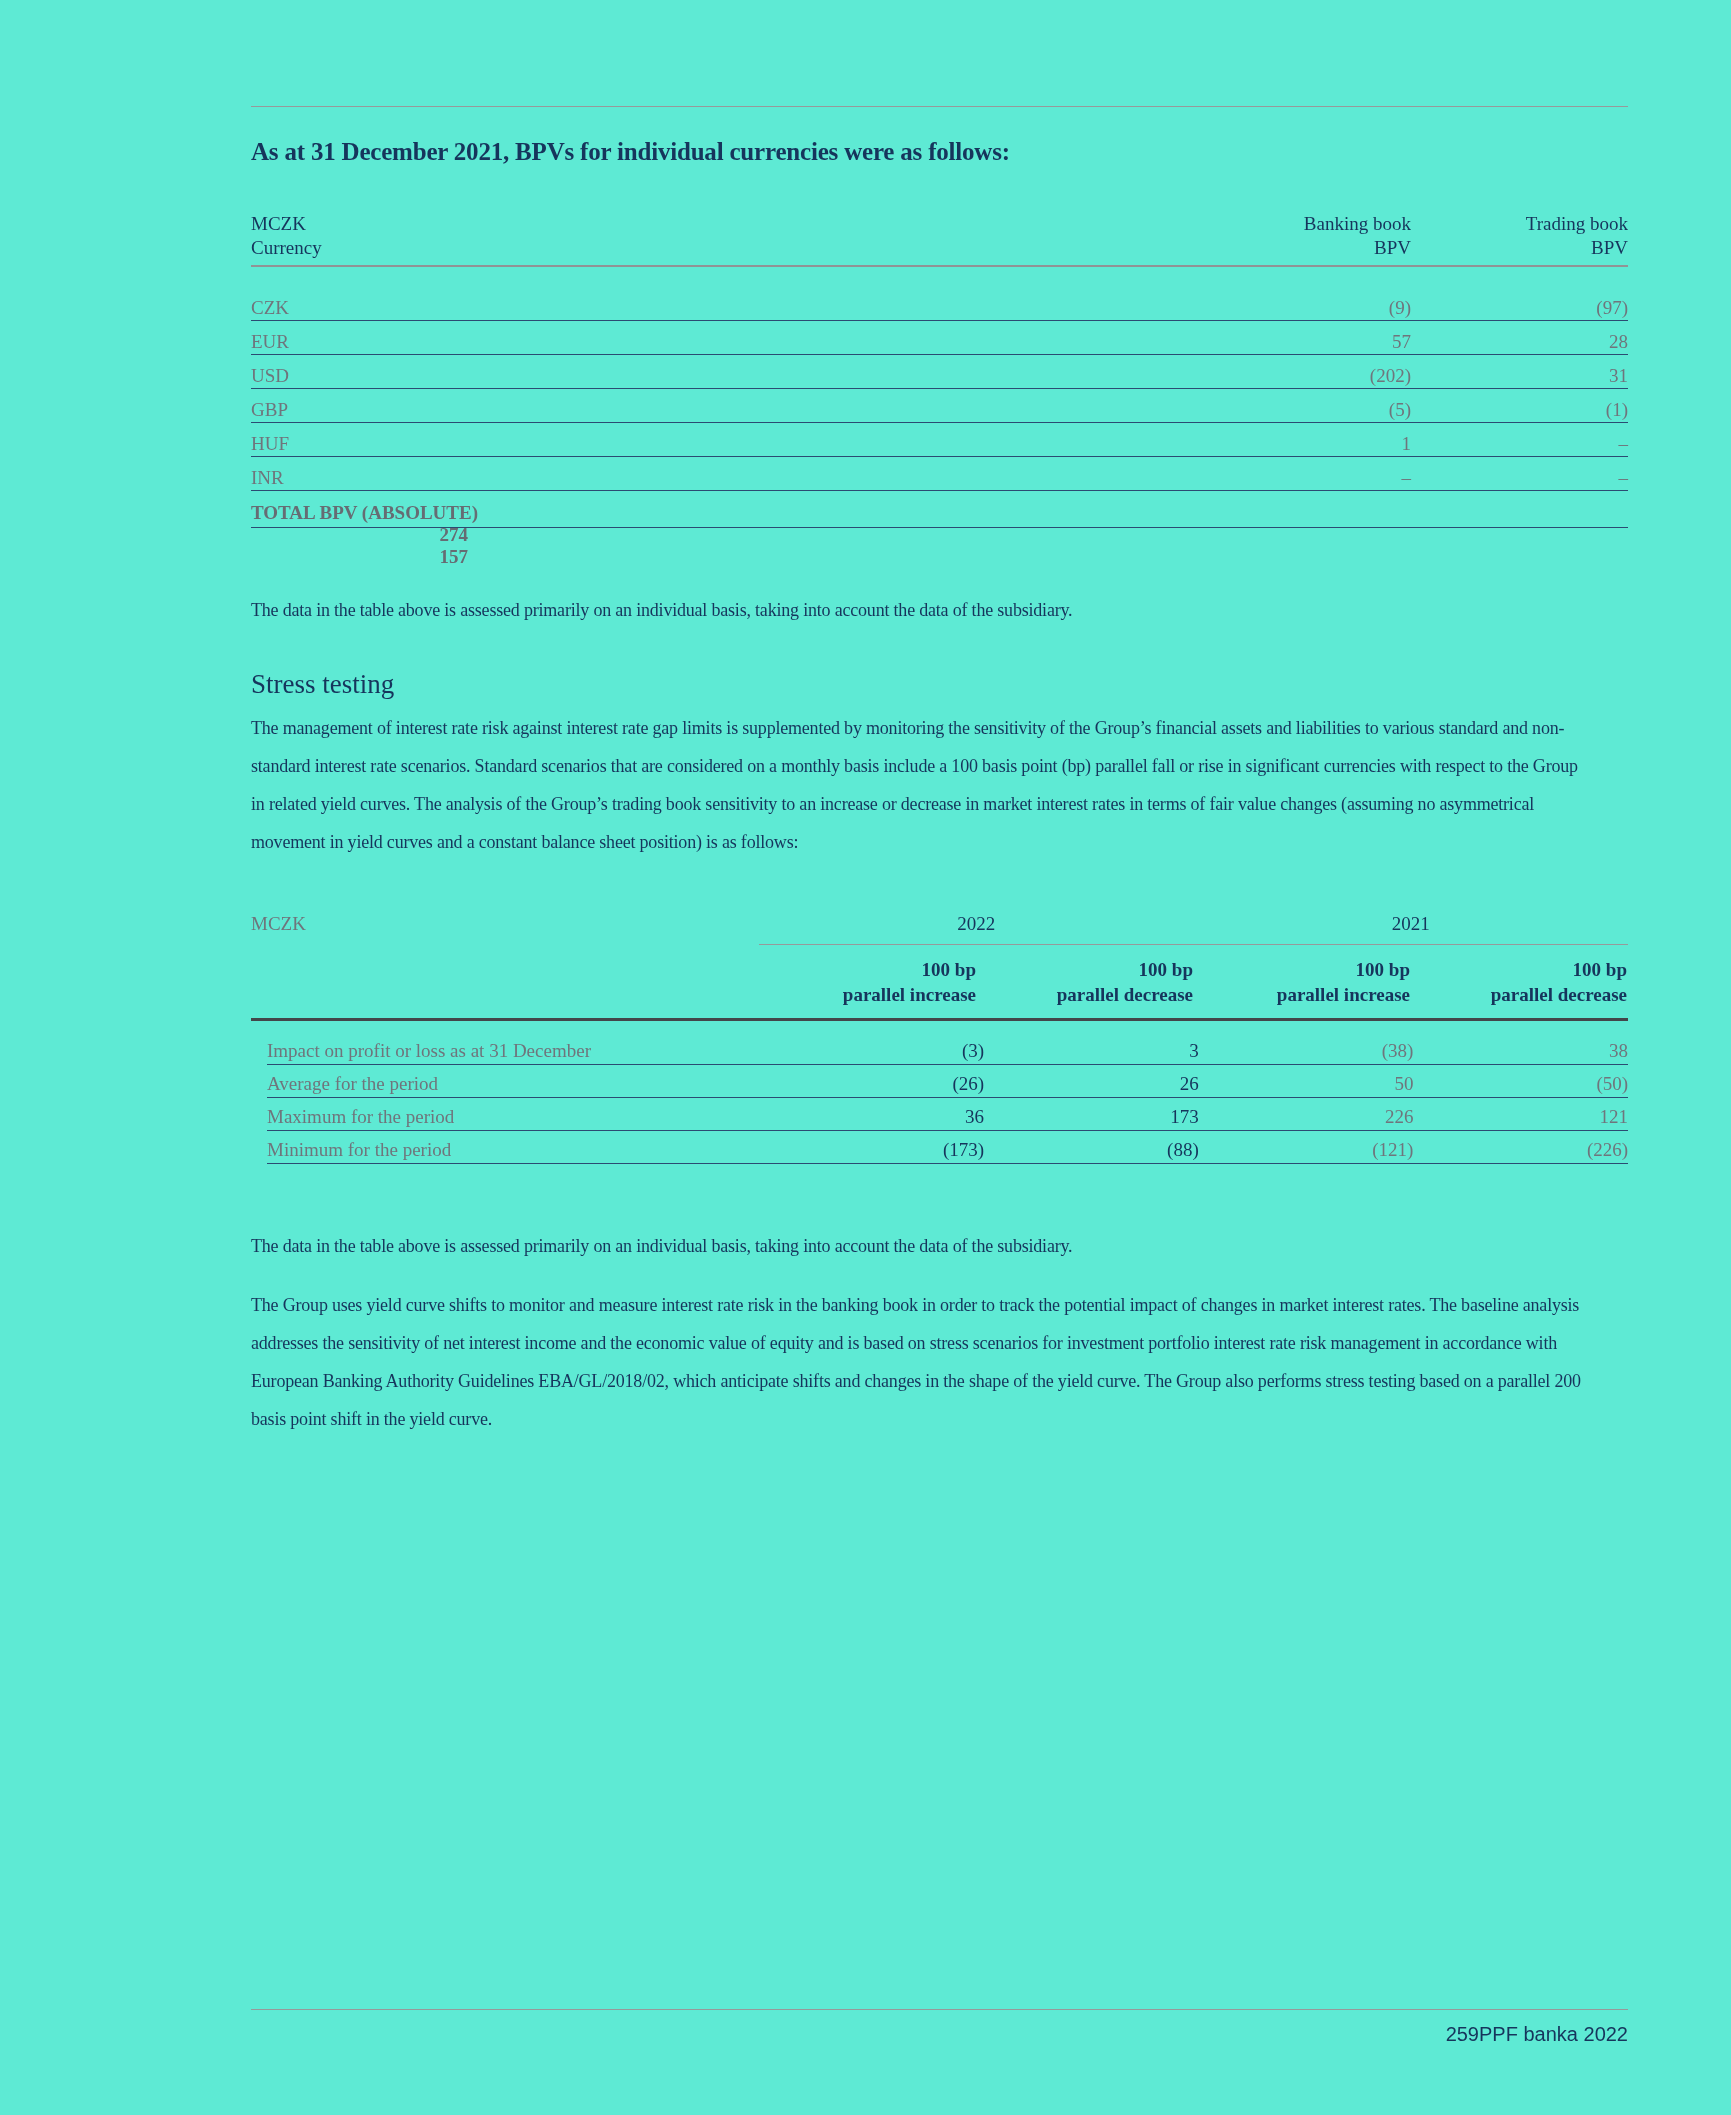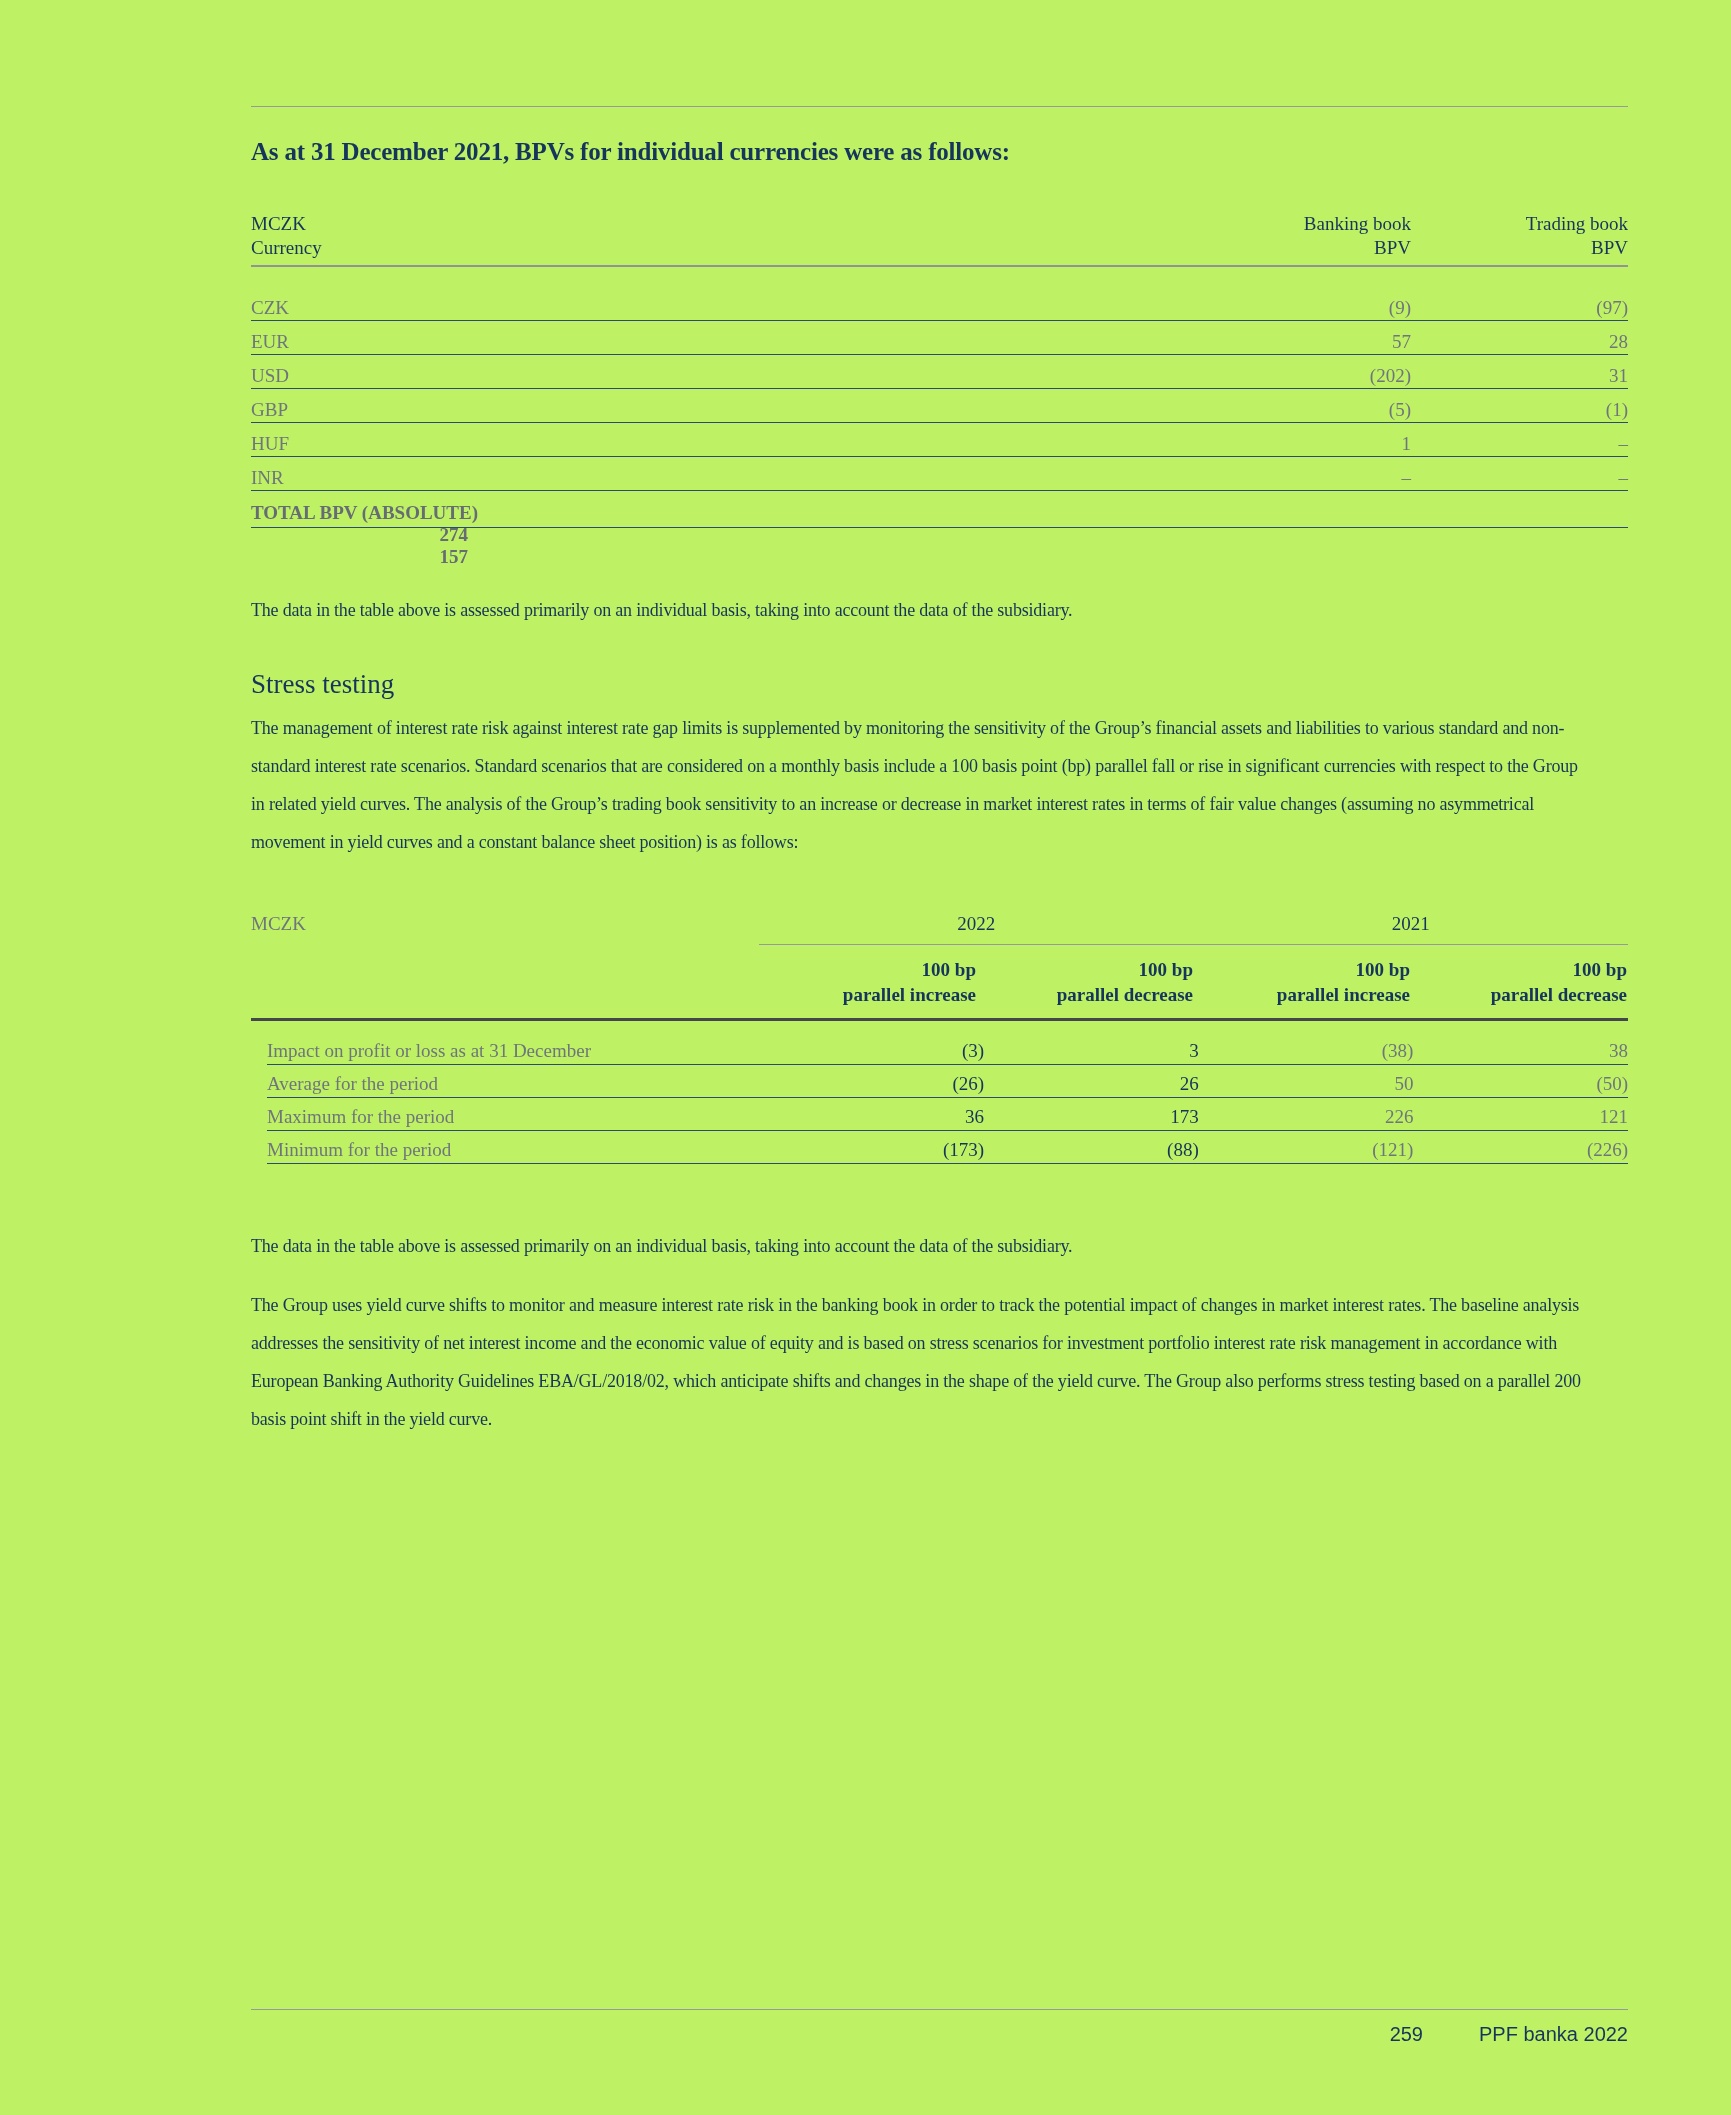--- a/index.html
+++ b/index.html
@@ -1,21 +1,21 @@
 <!DOCTYPE html>
 <html style="font-size:14.5px"><head>
 <meta charset="utf-8">
 <style>
   * { margin:0; padding:0; box-sizing:border-box; }
   html,body { background:#e9e9e9; }
   .page {
     position:relative;
     width:1731px; height:2116px;
     margin:0 auto;
-    background:#bef264;
+    background:#5eead4;
     font-family:"Liberation Serif", serif;
     color:#16355c;
     overflow:hidden;
   }
   .content { margin-left:251px; width:1377px; }
 
   .rule-top { margin-top:106px; border-top:1.8px solid #97999a; }
 
   .page-title {
     margin-top:28px;
@@ -64,21 +64,21 @@
   .mt-note2 { margin-top:63px; }
   .mt-closing { margin-top:21px; }
 
   
   .footer {
     position:absolute; top:2009px; left:251px; width:1377px;
     border-top:1.8px solid #97999a;
   }
   .footer-row {
     margin-top:12.7px;
-    display:flex; justify-content:flex-end; gap:56px;
+    display:flex; justify-content:flex-end; 
     font-family:"Liberation Sans", sans-serif;
     font-size:20px; color:#16355c;
   }
 </style>
 </head>
 <body>
 
 <div class="page">
   <div class="content">
 

